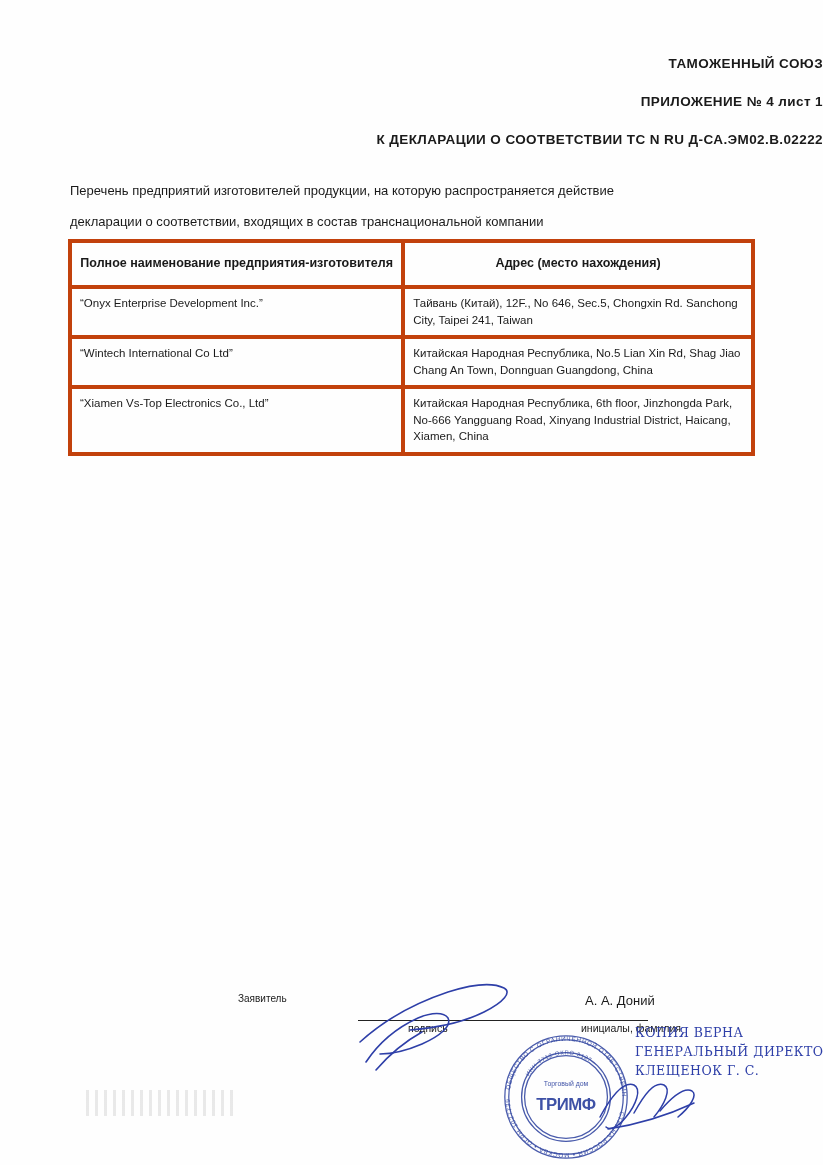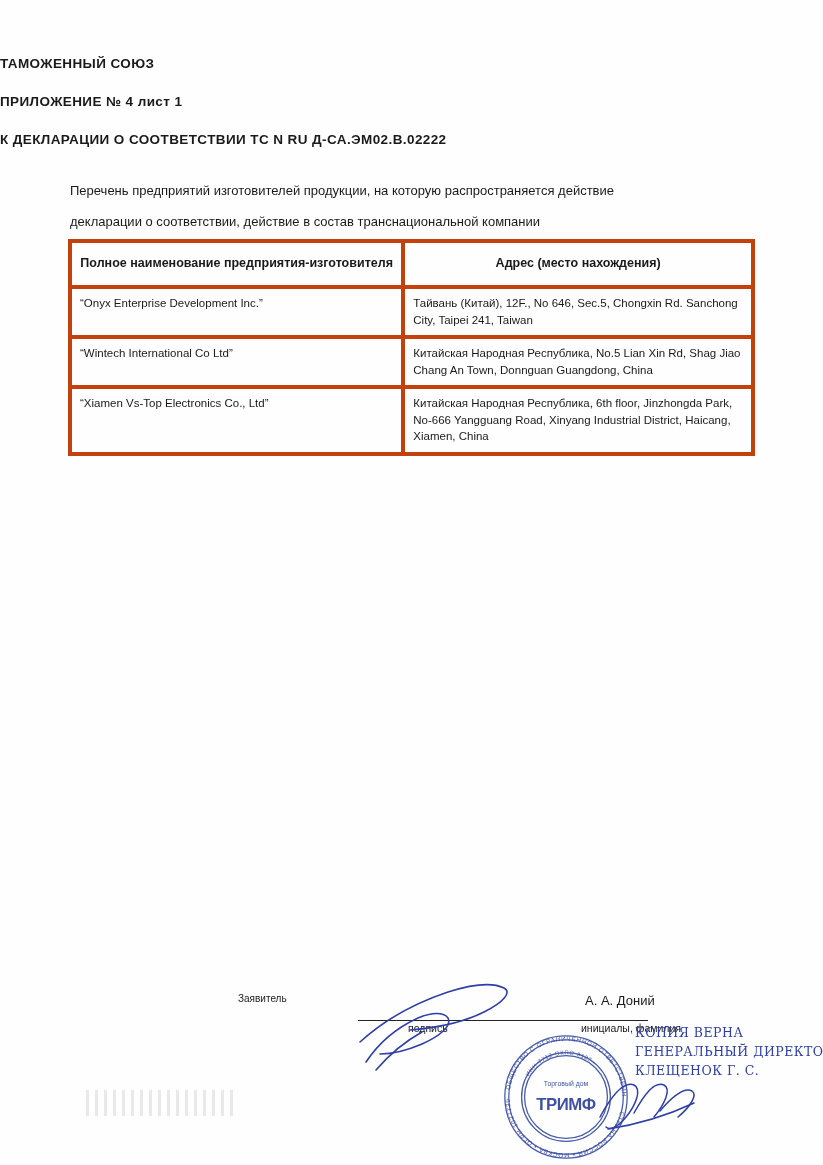--- a/index.html
+++ b/index.html
@@ -20,21 +20,21 @@
     inset: 0;
     background: #fefefe;
   }
 
   
   .head-block {
     position: absolute;
     top: 56px;
     left: 0;
     right: 0;
-    text-align: left;
+    text-align: right;
   }
   .head-line {
     font-weight: bold;
     font-size: 13.5px;
     letter-spacing: 0.4px;
     margin-bottom: 23px;
   }
   .head-line.l2 { font-size: 13.5px; }
   .head-line.l3 { font-size: 13.5px; }
 
@@ -168,21 +168,21 @@
 <div class="page">
 
   <div class="head-block">
     <div class="head-line l1">ТАМОЖЕННЫЙ СОЮЗ</div>
     <div class="head-line l2">ПРИЛОЖЕНИЕ № 4 лист 1</div>
     <div class="head-line l3">К ДЕКЛАРАЦИИ О СООТВЕТСТВИИ ТС N RU Д-СА.ЭМ02.В.02222</div>
   </div>
 
   <div class="intro">
     <div>Перечень предприятий изготовителей продукции, на которую распространяется действие</div>
-    <div>декларации о соответствии, действие в состав транснациональной компании</div>
+    <div>декларации о соответствии, входящих в состав транснациональной компании</div>
   </div>
 
   <table class="tbl">
     <colgroup>
       <col class="col-a">
       <col class="col-b">
     </colgroup>
     <thead>
       <tr>
         <th>Полное наименование предприятия-изготовителя</th>

